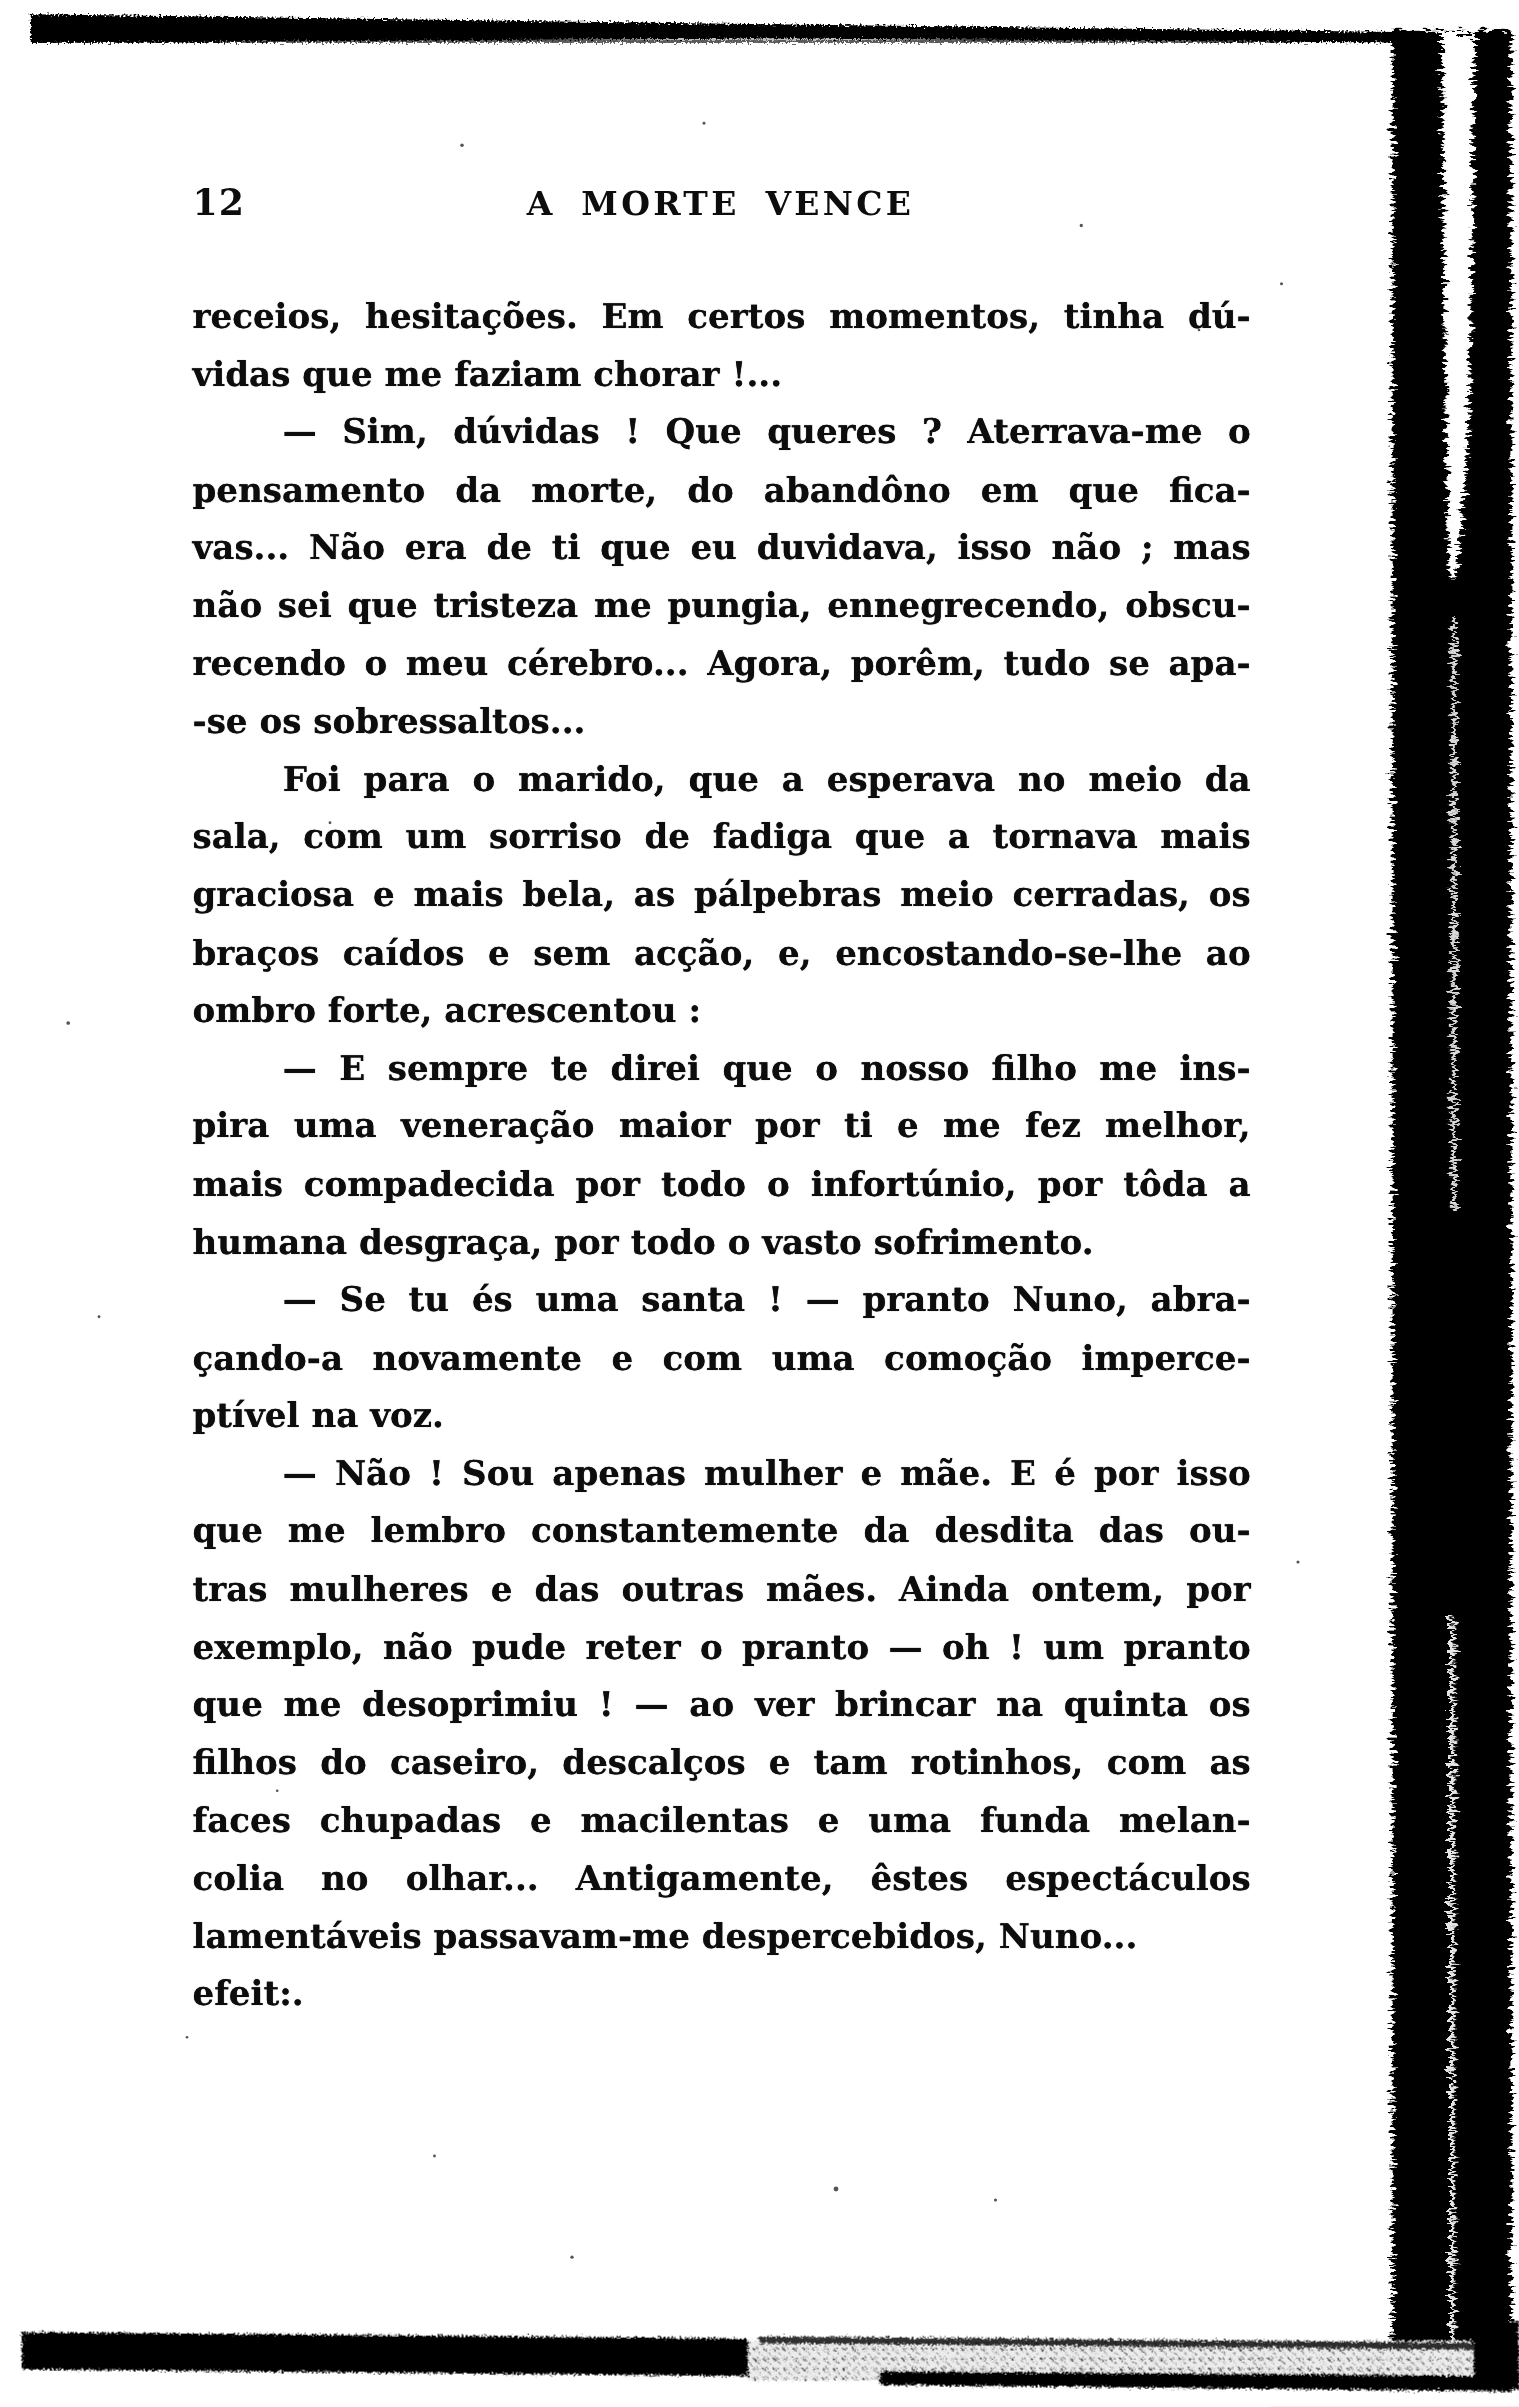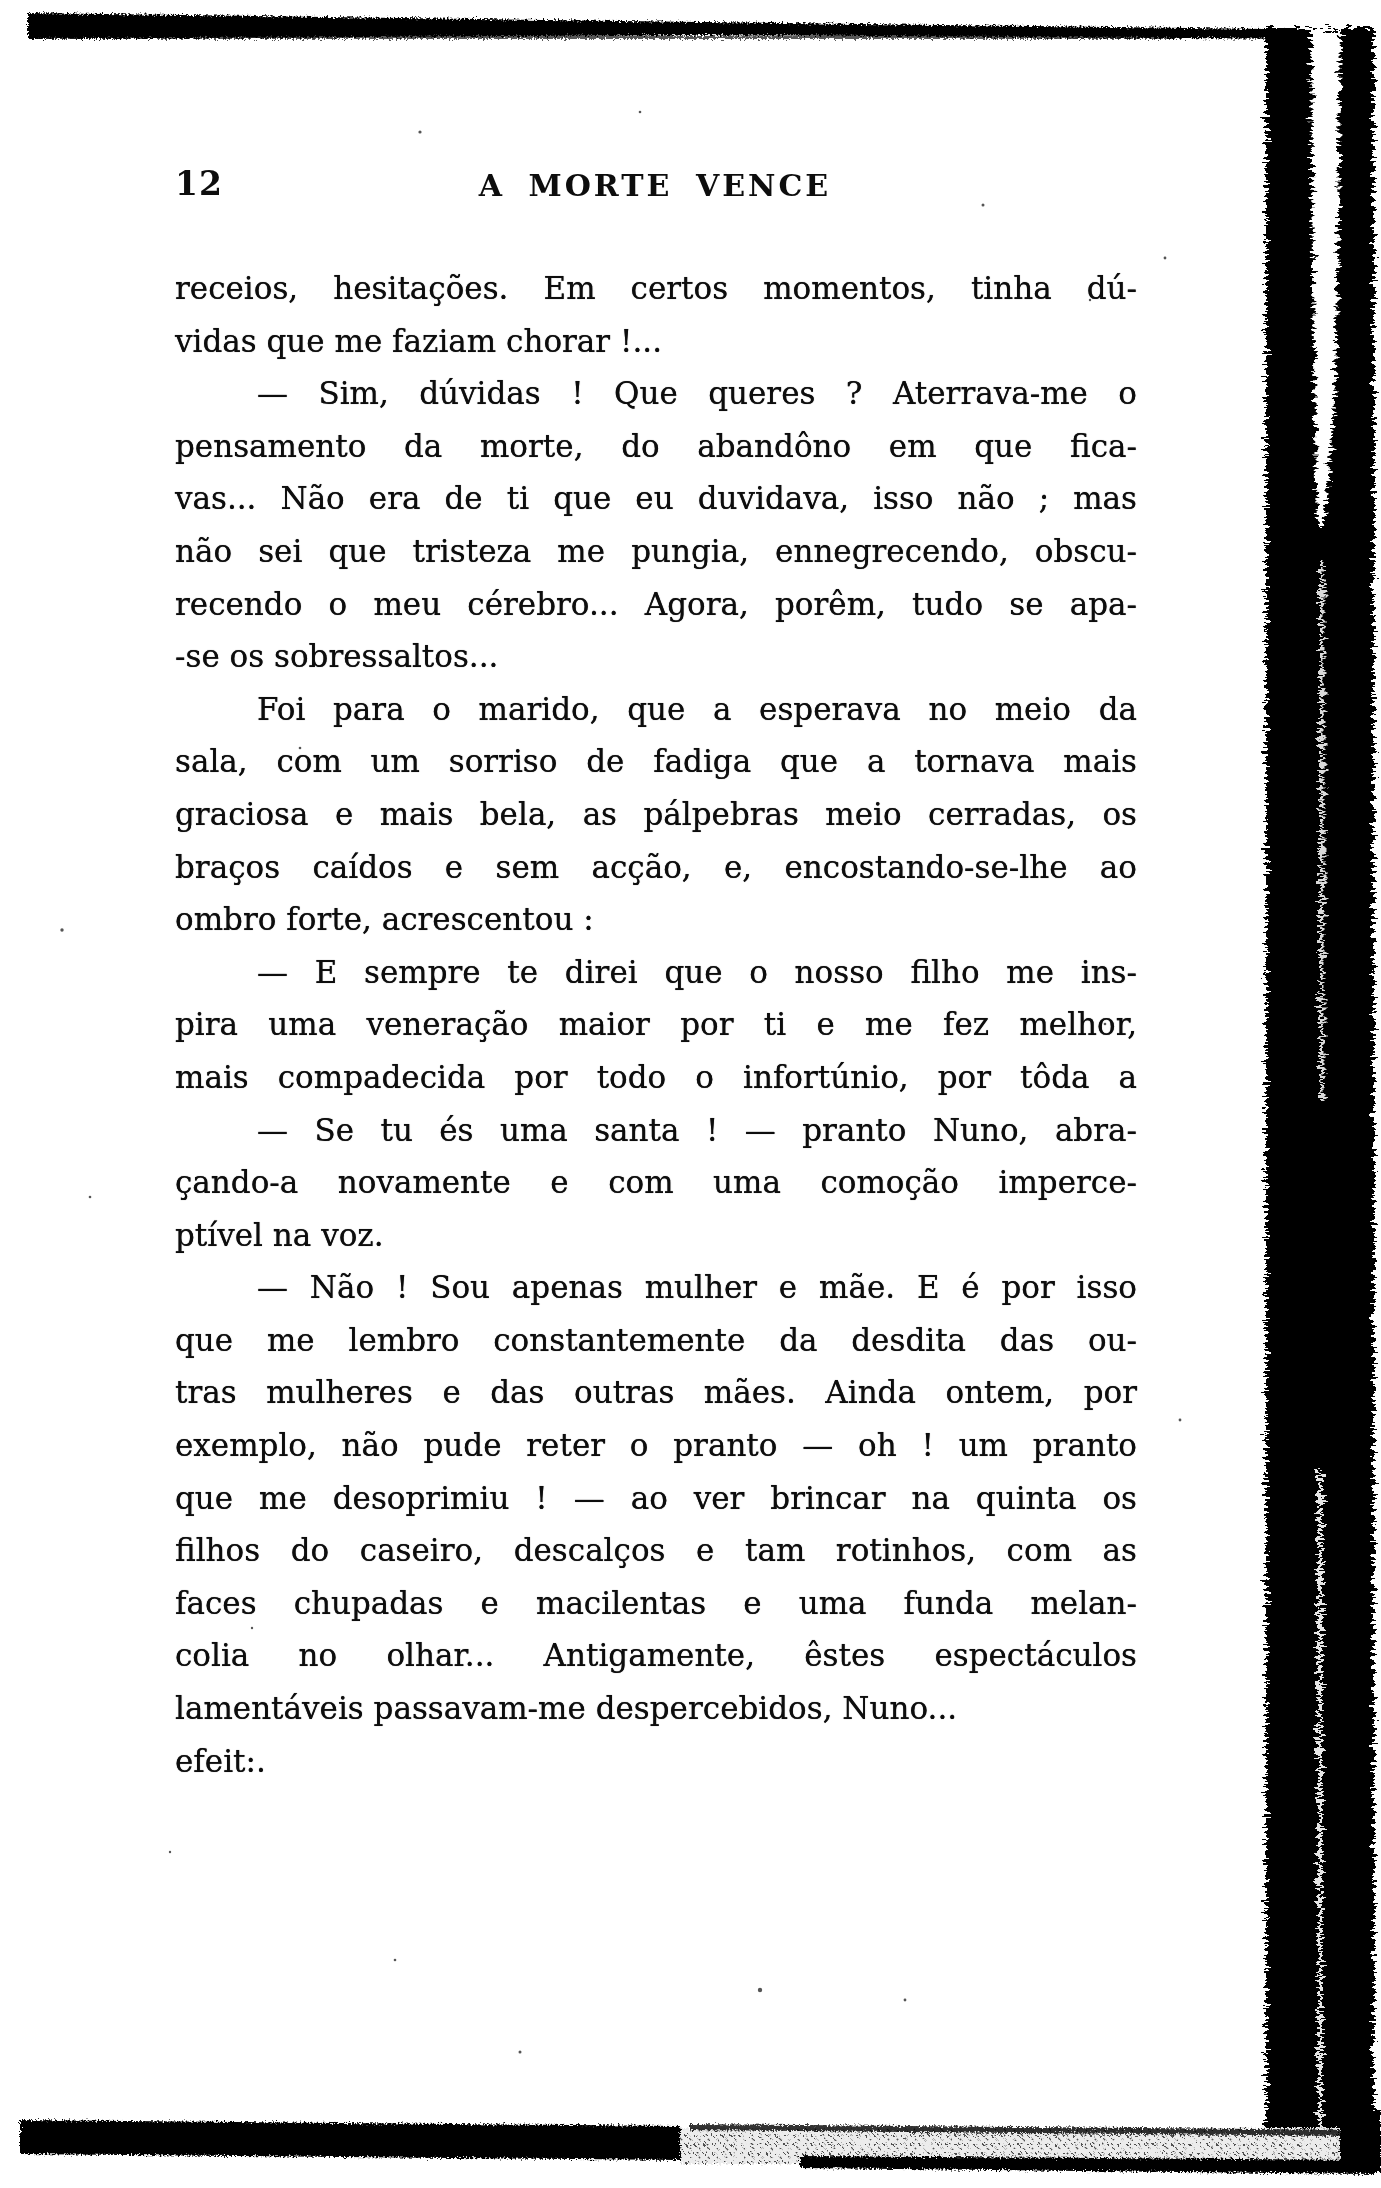--- a/index.html
+++ b/index.html
@@ -34,20 +34,21 @@
     left:175px;top:262px;width:962px;
     font-size:31px;
     line-height:52.6px;
     text-shadow:0 0 0.7px rgba(0,0,0,.85);
   }
   .line{
     width:100%;
     text-align:justify;
     text-align-last:justify;
     white-space:normal;
+    font-weight:bold;
   }
   .line.end{text-align-last:left;}
   .line.indent{text-indent:82px;}
   
   .artifacts{position:absolute;left:0;top:0;pointer-events:none;}
 </style>
 </head>
 <body>
 
 <div class="page">
@@ -68,20 +69,21 @@
       <div class="line">recendo o meu cérebro... Agora, porêm, tudo se apa-</div>
       <div class="line end">-se os sobressaltos...</div>
       <div class="line indent">Foi para o marido, que a esperava no meio da</div>
       <div class="line">sala, com um sorriso de fadiga que a tornava mais</div>
       <div class="line">graciosa e mais bela, as pálpebras meio cerradas, os</div>
       <div class="line">braços caídos e sem acção, e, encostando-se-lhe ao</div>
       <div class="line end">ombro forte, acrescentou :</div>
       <div class="line indent">— E sempre te direi que o nosso filho me ins-</div>
       <div class="line">pira uma veneração maior por ti e me fez melhor,</div>
       <div class="line">mais compadecida por todo o infortúnio, por tôda a</div>
+      <div class="line end">humana desgraça, por todo o vasto sofrimento.</div>
       <div class="line indent">— Se tu és uma santa ! — pranto Nuno, abra-</div>
       <div class="line">çando-a novamente e com uma comoção imperce-</div>
       <div class="line end">ptível na voz.</div>
       <div class="line indent">— Não ! Sou apenas mulher e mãe. E é por isso</div>
       <div class="line">que me lembro constantemente da desdita das ou-</div>
       <div class="line">tras mulheres e das outras mães. Ainda ontem, por</div>
       <div class="line">exemplo, não pude reter o pranto — oh ! um pranto</div>
       <div class="line">que me desoprimiu ! — ao ver brincar na quinta os</div>
       <div class="line">filhos do caseiro, descalços e tam rotinhos, com as</div>
       <div class="line">faces chupadas e macilentas e uma funda melan-</div>

